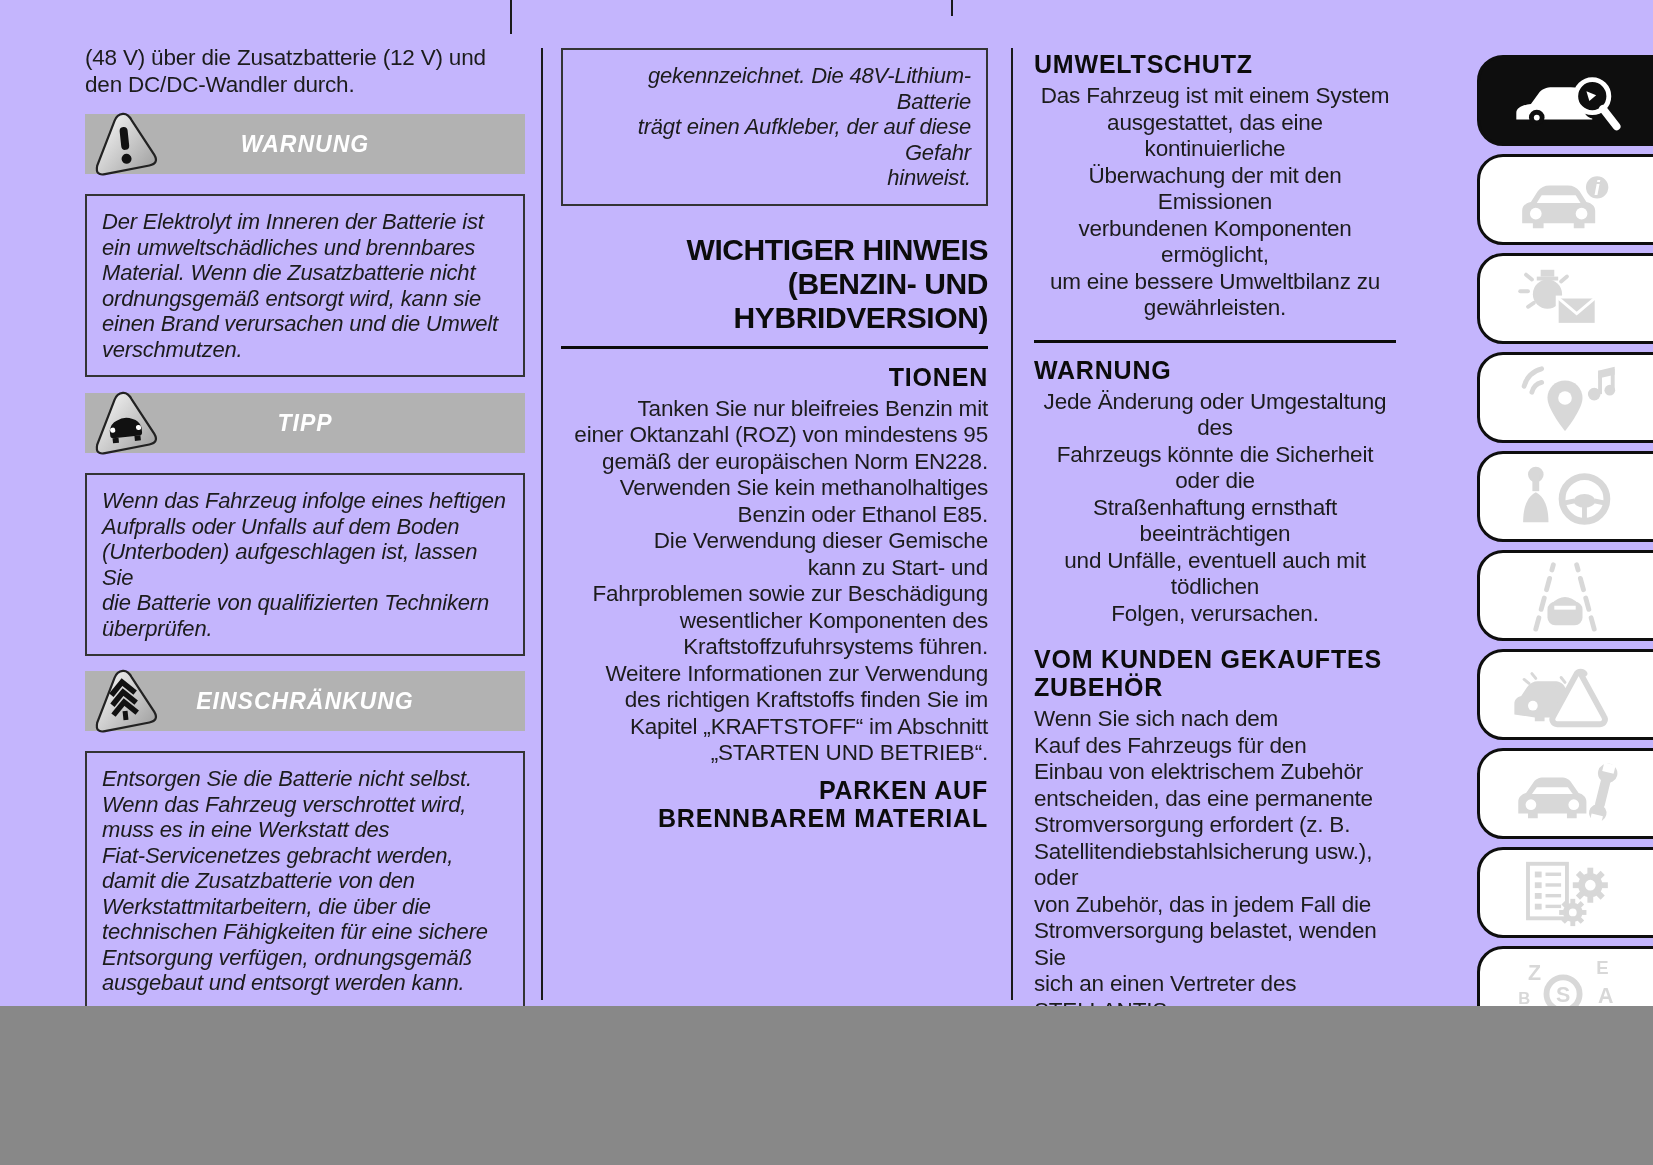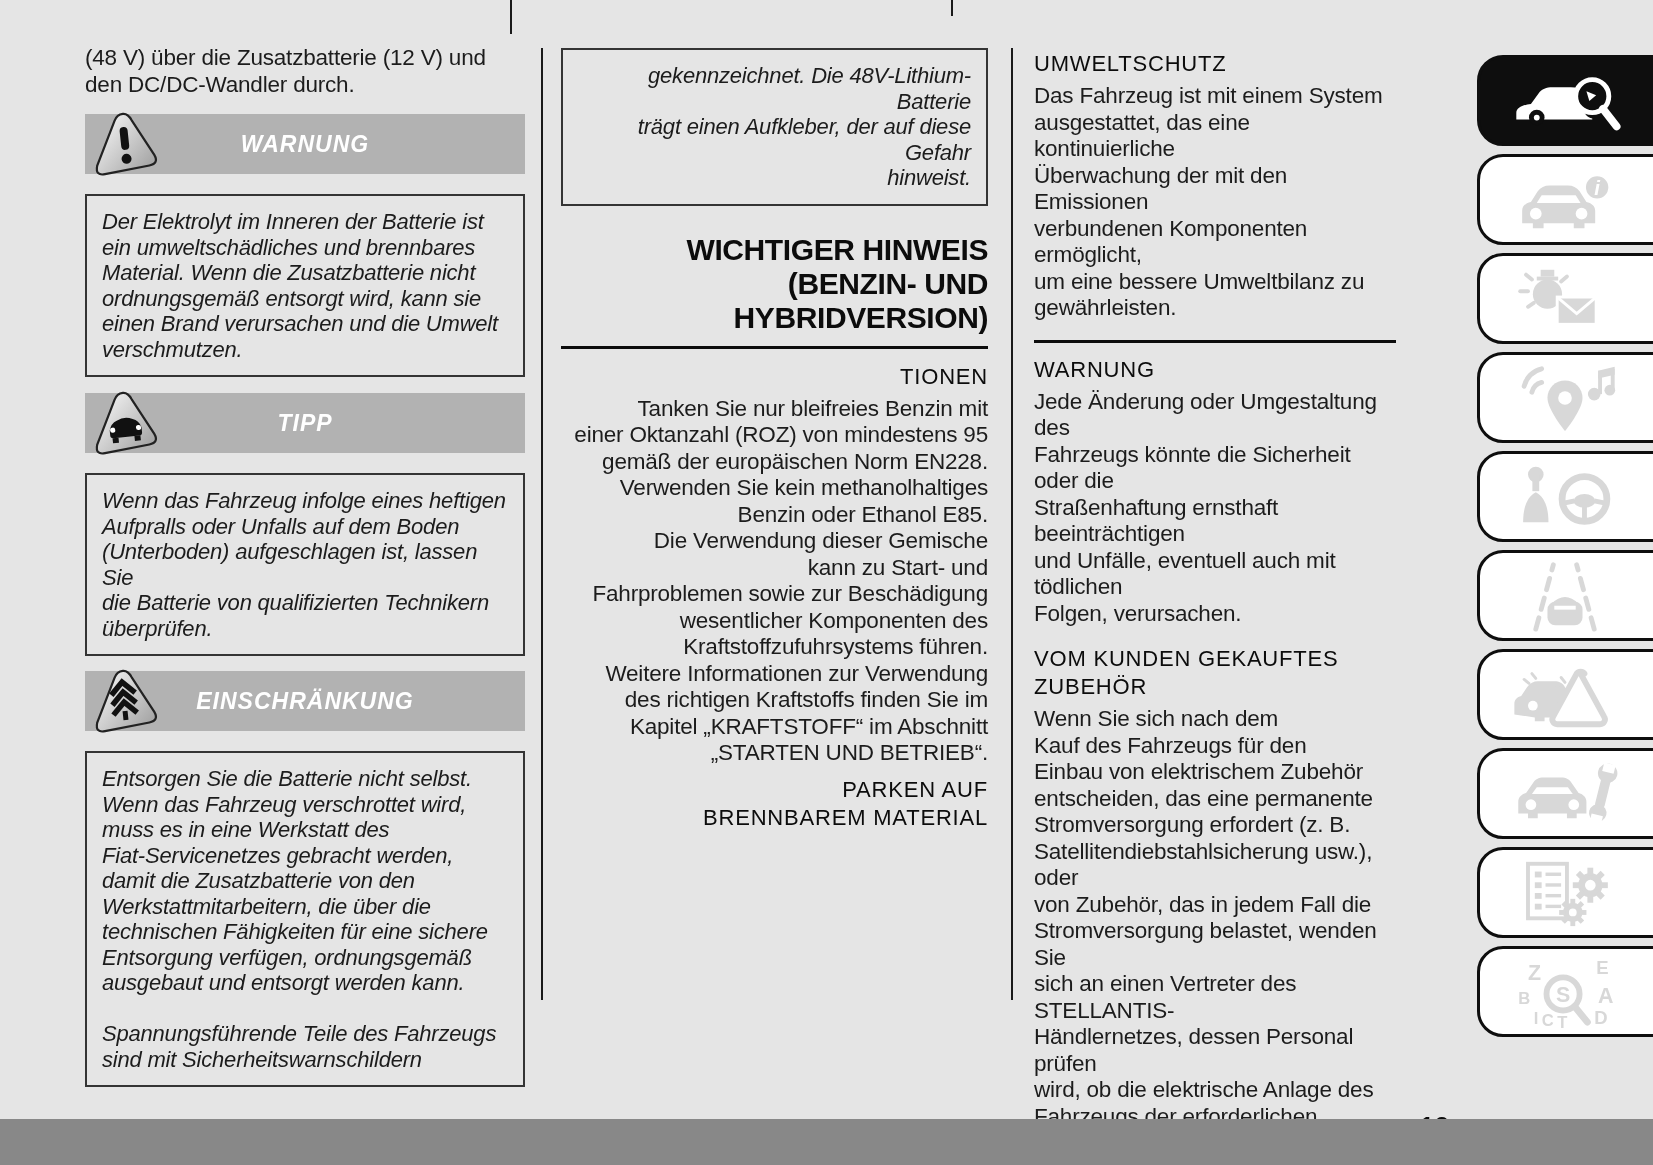--- a/index.html
+++ b/index.html
@@ -1,21 +1,21 @@
 <!DOCTYPE html>
 <html style="--ink: #1c1c1c; --head: #0c0c0c; --bar-gray: #b2b2b2; --icon-gray: #d8d8d8; --tile-black: #0e0e0e; --rule: #1a1a1a; --box-border: #343434;"><head>
 <meta charset="utf-8">
 <style>
   :root{
     --ink:#1c1c1c; --head:#0c0c0c; --bar-gray:#b2b2b2; --icon-gray:#d8d8d8;
     --tile-black:#0e0e0e; --rule:#1a1a1a; --box-border:#343434;
   }
   *{box-sizing:border-box;}
   html,body{margin:0;padding:0;background:#888;}
-  .page{position:relative;width:1653px;height:1119px;background:#e5e5e5;overflow:hidden;
+  .page{position:relative;width:1653px;height:1006px;background:#c4b5fd;overflow:hidden;
         font-family:"Liberation Sans",sans-serif;color:var(--ink);}
   .col{position:absolute;top:45px;}
   #col1{left:85px;width:440px;}
   #col2{left:561px;width:427px;text-align:right;}
   #col3{left:1034px;width:362px;}
   .vrule{position:absolute;width:2px;background:var(--rule);top:48px;height:952px;}
   #vrule1{left:541px;} #vrule2{left:1011px;}
   .topmark{position:absolute;width:2px;background:var(--rule);top:0;}
   #topmark1{left:510px;height:34px;} #topmark2{left:951px;height:16px;}
 
@@ -25,35 +25,35 @@
             display:flex;align-items:center;justify-content:center;}
   .warn-bar .label{color:#fff;font-style:italic;font-weight:bold;font-size:23px;letter-spacing:1px;}
   .warn-bar .tri{position:absolute;left:4px;top:-4px;width:70px;height:68px;}
 
   .ibox{border:2px solid var(--box-border);padding:13px 15px;font-style:italic;
         font-size:22px;line-height:25.5px;white-space:pre-line;letter-spacing:-0.2px;}
 
   .h1{font-size:30px;line-height:34px;font-weight:900;letter-spacing:-0.4px;color:var(--head);
       white-space:pre-line;margin:0;}
   .h1-rule{height:3px;background:var(--head);margin-top:11px;}
-  .h2{font-size:22px;line-height:28px;font-weight:400;letter-spacing:0.8px;color:var(--head);
+  .h2{font-size:25px;line-height:28px;font-weight:700;letter-spacing:0.8px;color:var(--head);
       white-space:pre-line;margin:0 0 5px 0;}
 
   
   #col1 .intro{margin-bottom:16px;}
   #col1 .warn-bar{margin-bottom:20px;}
   #col1 .ibox{margin-bottom:15px;}
   #col1 .bar-tip{margin-top:16px;}
   
   #col2 .ibox{margin-top:3px;margin-bottom:27px;}
   #col2 .h1-rule{margin-bottom:14px;}
   #col2 .h2-parken{margin-top:9px;}
   
   #col3 .h2-first{margin-top:5px;}
-  #col3 .sec-body{margin-bottom:18px;}
+  #col3 .sec-body{margin-bottom:18px;text-align:center;}
   #col3 .h1{margin-top:12px;}
   #col3 .h1-rule{margin-bottom:13px;}
   #col3 .h2-mid{margin-top:2px;}
 
   
   .sidebar{position:absolute;left:1477px;top:55px;display:flex;flex-direction:column;gap:8px;}
   .tile{width:200px;height:91px;border:3.5px solid var(--tile-black);border-radius:26px;
         background:#fff;display:flex;align-items:center;}
   .tile svg{margin-left:26px;}
   .tile.active{background:var(--tile-black);}

